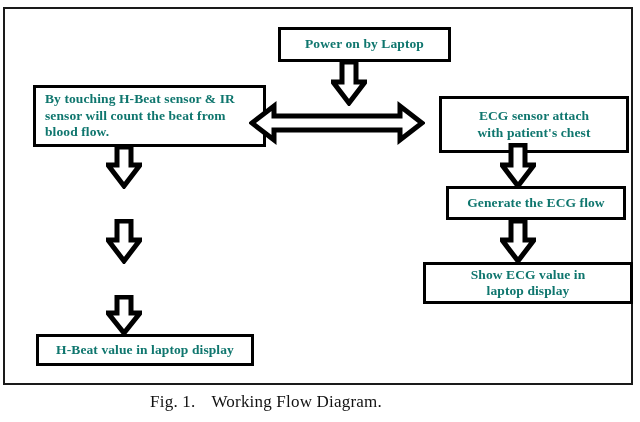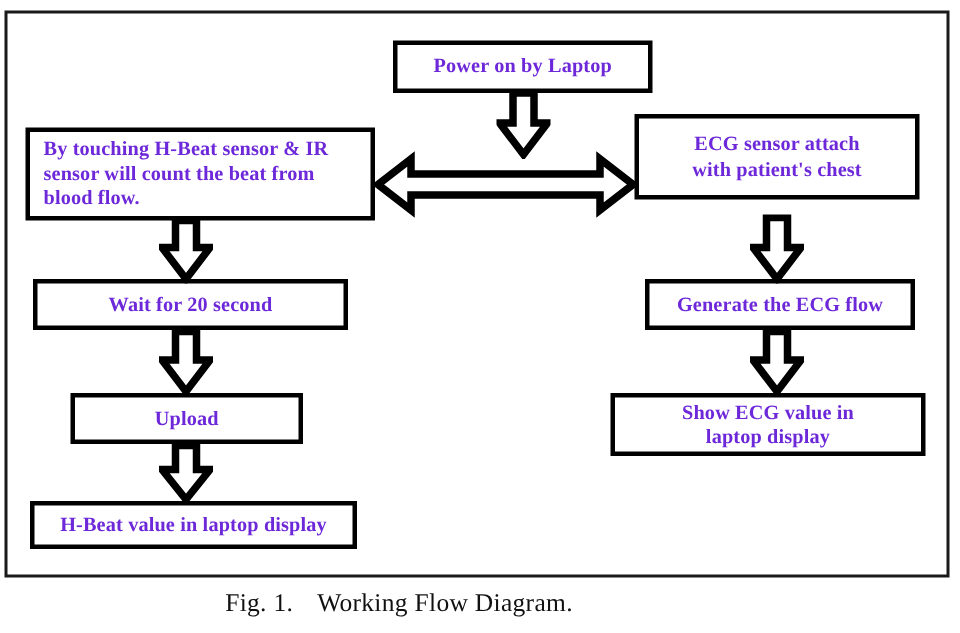--- a/index.html
+++ b/index.html
@@ -41,40 +41,41 @@
     position: absolute;
     box-sizing: border-box;
     background: #ffffff;
     border: 3px solid #000000;
     display: flex;
     align-items: center;
     justify-content: center;
     text-align: center;
     font-family: "Liberation Serif", "DejaVu Serif", serif;
     font-weight: bold;
-    color: #6d28d9;
+    color: #0f766e;
     line-height: 1.22;
     letter-spacing: 0.1px;
+    margin-left: 16px;
   }
   .node .node-text {
     display: block;
     padding: 0 6px;
     white-space: pre-line;
   }
 
   .node.left-align .node-text {
     text-align: left;
     width: 100%;
     padding-left: 9px;
   }
 
   
   #node-power-on      { left: 262px; top: 27px;  width: 173px; height: 35px; font-size: 13.5px; }
   #node-hbeat-sense   { left: 17px;  top: 85px;  width: 233px; height: 62px; font-size: 13.5px; }
-  #node-ecg-attach    { left: 423px; top: 76px;  width: 190px; height: 57px; font-size: 13.5px; }
+  #node-ecg-attach    { left: 423px; top: 96px;  width: 190px; height: 57px; font-size: 13.5px; }
   #node-wait          { left: 22px;  top: 186px; width: 210px; height: 34px; font-size: 13.5px; }
   #node-generate      { left: 430px; top: 186px; width: 180px; height: 34px; font-size: 13.5px; }
   #node-upload        { left: 47px;  top: 262px; width: 155px; height: 34px; font-size: 13.5px; }
   #node-show-ecg      { left: 407px; top: 262px; width: 210px; height: 42px; font-size: 13.5px; }
   #node-hbeat-value   { left: 20px;  top: 334px; width: 218px; height: 32px; font-size: 13.5px; }
 
   
   .arrow {
     position: absolute;
   }
@@ -126,31 +127,25 @@
 
   <div class="node left-align" id="node-hbeat-sense">
     <span class="node-text">By touching H-Beat sensor &amp; IR sensor will count the beat from blood flow.</span>
   </div>
 
   <div class="node" id="node-ecg-attach">
     <span class="node-text">ECG sensor attach
 with patient's chest</span>
   </div>
 
-  <div class="node" id="node-wait">
-    <span class="node-text">Wait for 20 second</span>
-  </div>
 
   <div class="node" id="node-generate">
     <span class="node-text">Generate the ECG flow</span>
   </div>
 
-  <div class="node" id="node-upload">
-    <span class="node-text">Upload</span>
-  </div>
 
   <div class="node" id="node-show-ecg">
     <span class="node-text">Show ECG value in
 laptop display</span>
   </div>
 
   <div class="node" id="node-hbeat-value">
     <span class="node-text">H-Beat value in laptop display</span>
   </div>
 

